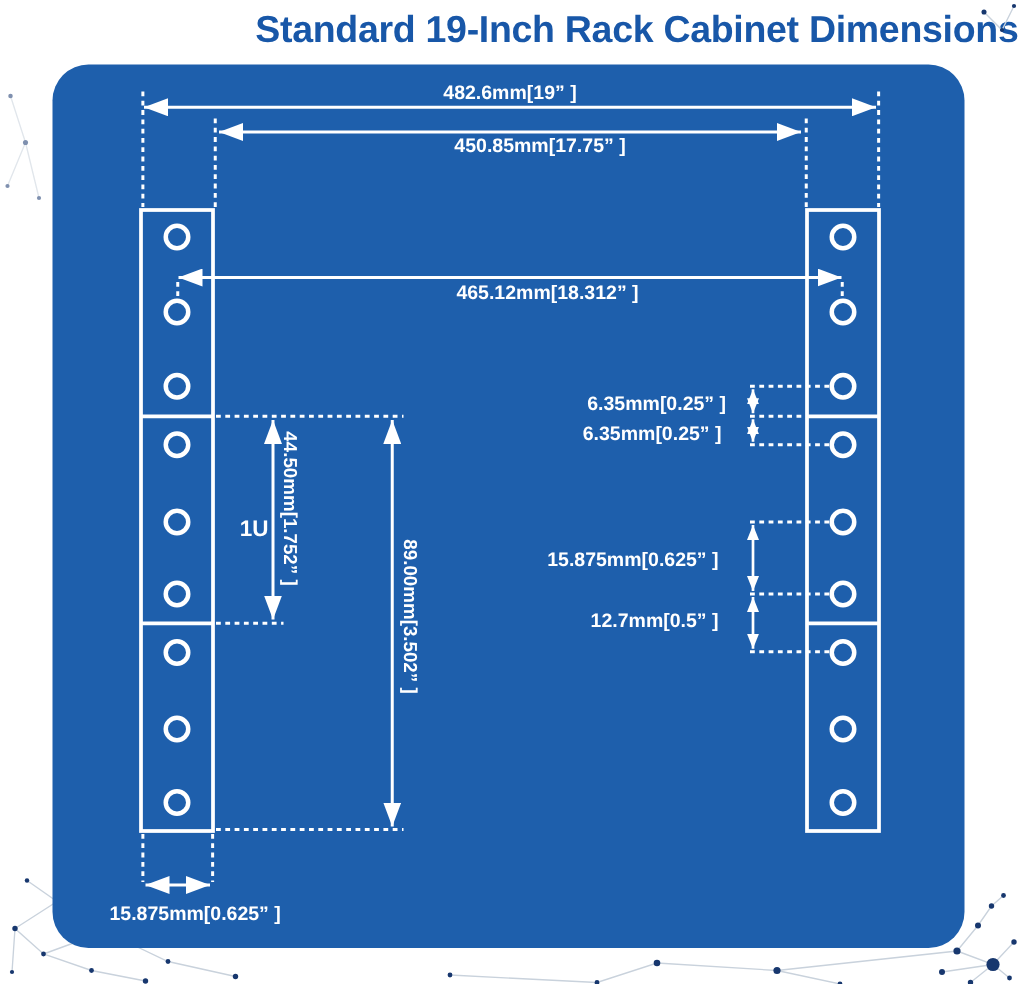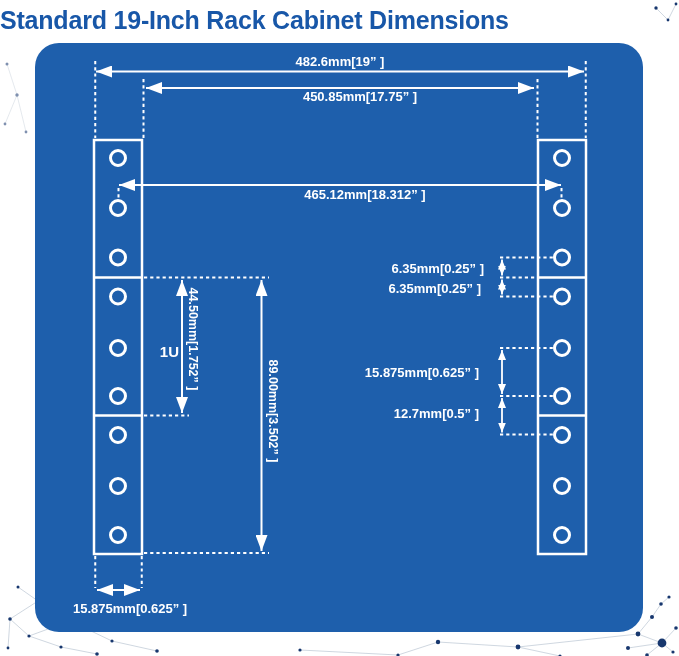--- a/index.html
+++ b/index.html
@@ -1,19 +1,19 @@
 <!DOCTYPE html>
 <html style="--background: #FFFFFF; --panel: #1E5FAC; --title-text: #1857A8; --line: #FFFFFF; --dot: #17376E; --web-line: #C9D2DC;"><head>
 <meta charset="utf-8">
 <style>
   html,body{margin:0;padding:0;background:#fff;}
   .stage{position:relative;width:679px;height:656px;background:var(--background,#fff);overflow:hidden;
          font-family:"Liberation Sans",sans-serif;}
   .page-title{position:absolute;top:0;left:0;width:679px;margin:0;padding-top:3px;
-      text-align:left;font-size:25px;line-height:34px;font-weight:bold;
+      text-align:right;font-size:25px;line-height:34px;font-weight:bold;
       color:var(--title-text,#1857A8);letter-spacing:-0.2px;}
   svg{position:absolute;top:0;left:0;}
   .panel{fill:var(--panel,#1E5FAC);}
   .rail{stroke:var(--line,#fff);stroke-width:2.5;fill:none;}
   .hole{stroke:var(--line,#fff);stroke-width:3;fill:none;}
   .wd{stroke:var(--line,#fff);stroke-width:2;fill:none;stroke-dasharray:3.2 3;}
   .arr{stroke:var(--line,#fff);stroke-width:2;fill:none;}
   .arrs{stroke:var(--line,#fff);stroke-width:1.8;fill:none;}
   .mk{fill:var(--line,#fff);}
   .wt{fill:var(--line,#fff);font:700 13px "Liberation Sans",sans-serif;}

